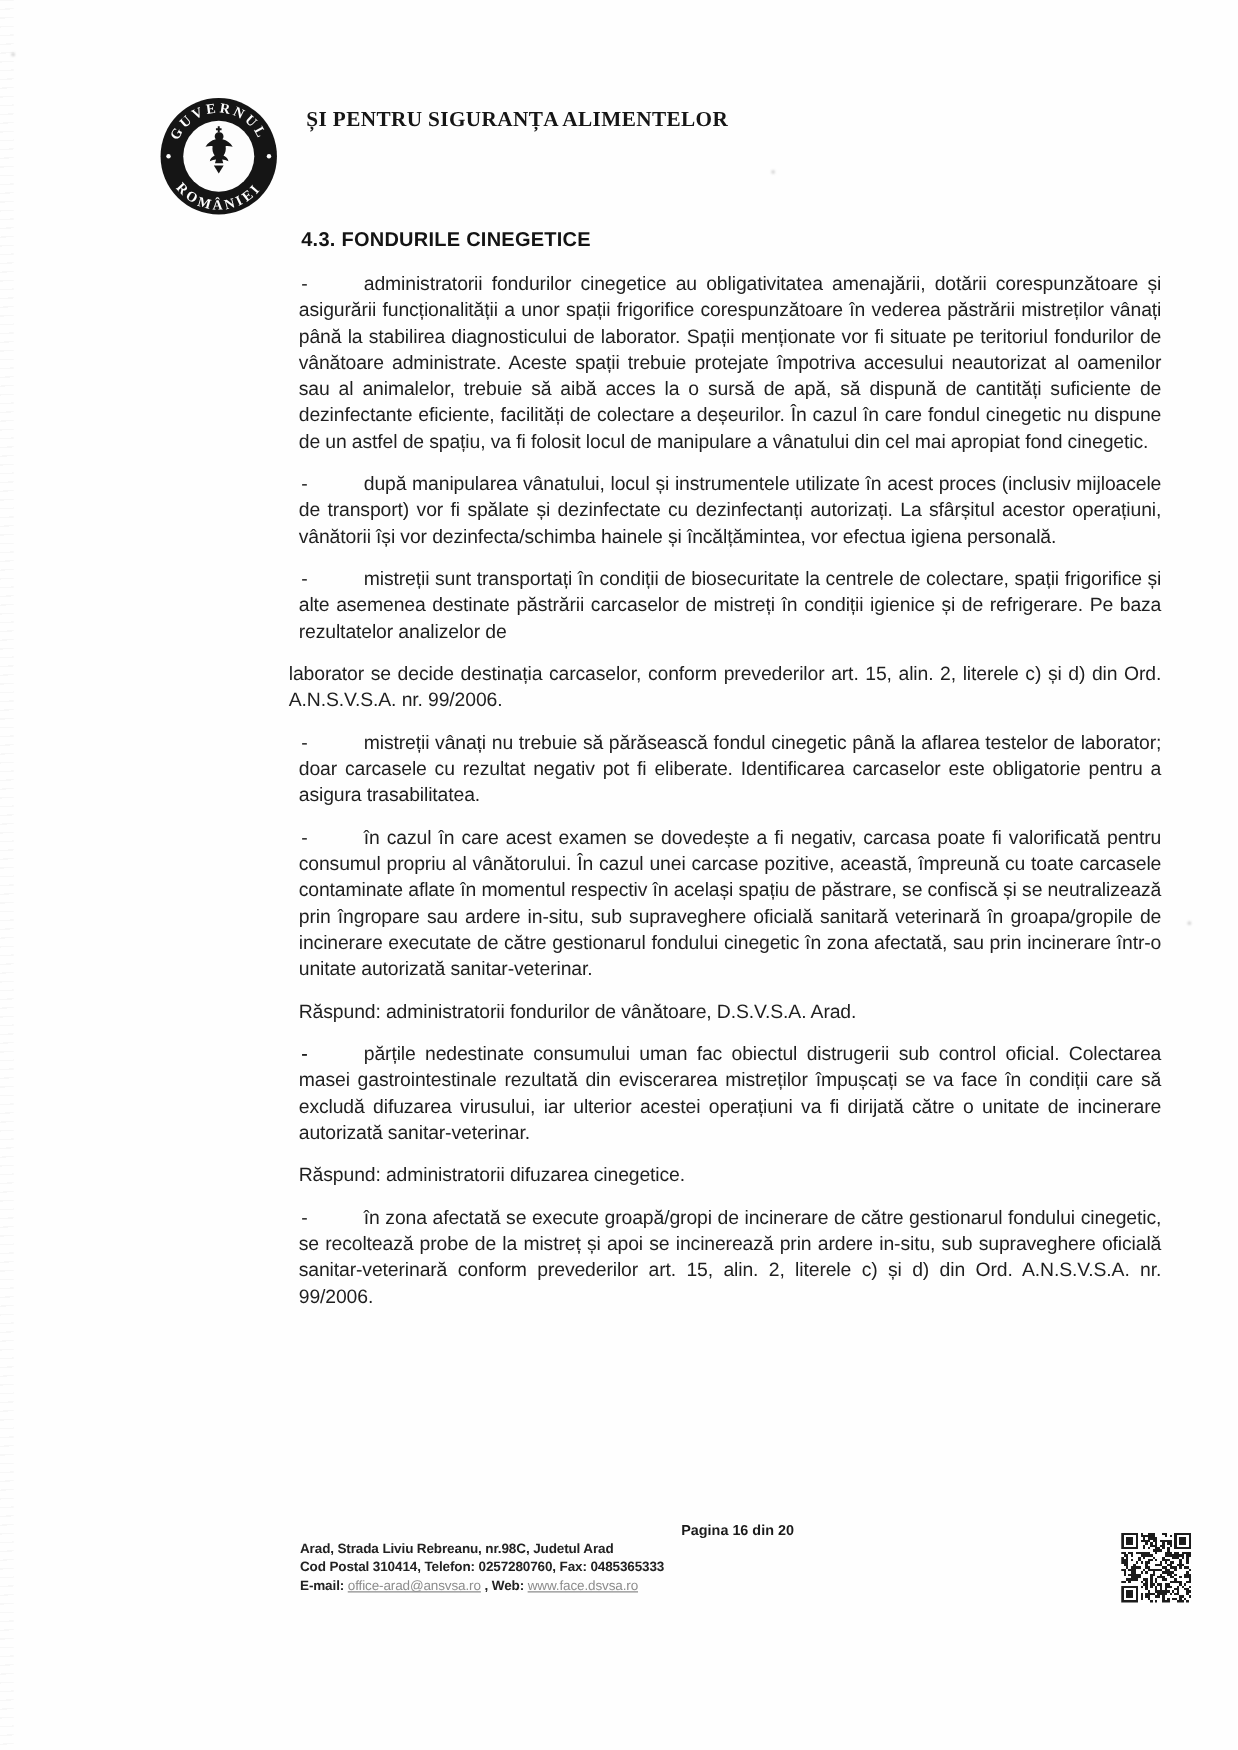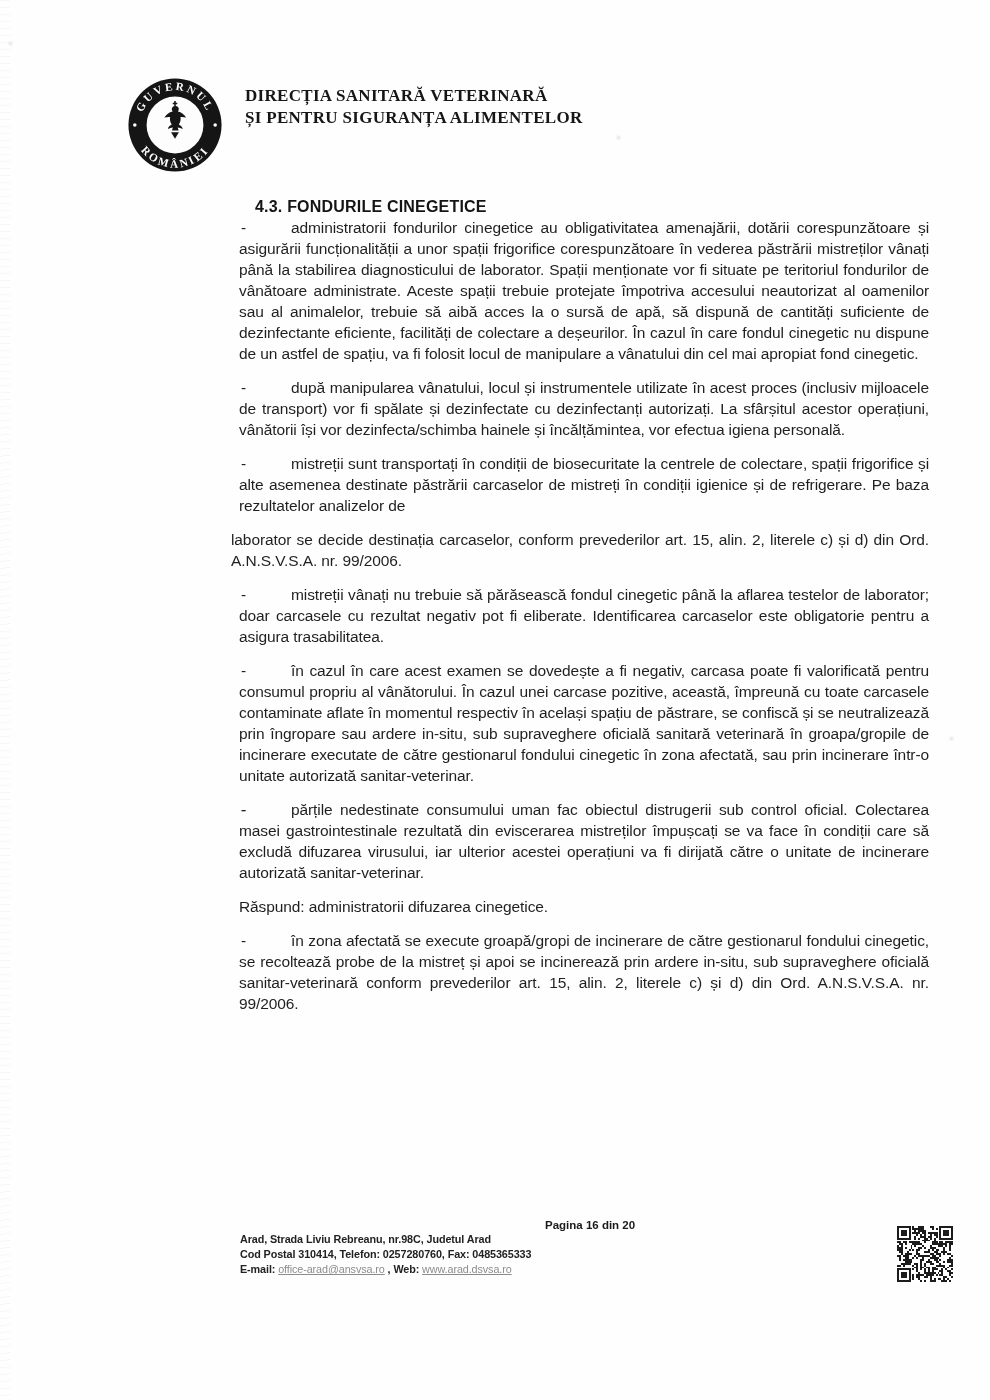--- a/index.html
+++ b/index.html
@@ -19,21 +19,21 @@
   
   .seal{position:absolute;left:126px;top:76px;width:98px;height:98px;}
   .org{
     position:absolute;left:245px;top:85px;
     font-family:"Liberation Serif","DejaVu Serif",serif;
     font-weight:700;font-size:17px;line-height:22px;color:#161616;letter-spacing:.3px;
   }
 
   
   .title{
-    position:absolute;left:241px;top:184px;margin:14px;
+    position:absolute;left:241px;top:184px;margin:0;
     font-size:16px;font-weight:700;letter-spacing:.2px;color:#141414;
   }
 
   
   .docbody{
     position:absolute;left:239px;top:217px;width:690px;
     font-size:15.5px;line-height:21px;letter-spacing:-.1px;color:#1f1f1f;
     text-align:justify;
   }
   .docbody p{margin:0 0 13px;position:relative;}
@@ -78,21 +78,20 @@
       <circle cx="91" cy="50" r="1.8" fill="#ffffff"></circle>
       <g fill="#161616">
         <path d="M49.2 25.5h1.6v1.7h1.5v1.5h-1.5v2h-1.6v-2h-1.5v-1.5h1.5z"></path>
         <path d="M50 30.5c-2 0-3.3 1.5-3.3 3.3 0 .9.3 1.7.9 2.3-3.7.9-6.5 2.9-8.4 6.2 2.1-.5 4-.7 5.8-.5-.5 2.8.1 5.3 1.7 7.6-2.4 1.2-3.7 2.8-4 4.7 1.8-.9 3.5-1.4 5.1-1.5l-.9 3.1h6.8l-.9-3.1c1.6.1 3.3.6 5.1 1.5-.3-1.9-1.6-3.5-4-4.7 1.6-2.3 2.2-4.8 1.7-7.6 1.8-.2 3.7 0 5.8.5-1.9-3.3-4.7-5.3-8.4-6.2.6-.6.9-1.4.9-2.3 0-1.8-1.3-3.3-3.3-3.3z"></path>
         <path d="M46 57.5l4 6.5 4-6.5z"></path>
       </g>
     </svg>
   </div>
 
   <div class="org">
-    <div>DIRECȚIA SANITARĂ VETERINARĂ</div>
     <div>ȘI PENTRU SIGURANȚA ALIMENTELOR</div>
   </div>
 
   <h1 class="title">4.3. FONDURILE CINEGETICE</h1>
 
   <div class="docbody">
     <p class="bullet">
       <span class="dash">-</span>
       <span>administratorii fondurilor cinegetice au obligativitatea amenajării, dotării corespunzătoare și asigurării funcționalității a unor spații frigorifice corespunzătoare în vederea păstrării mistreților vânați până la stabilirea diagnosticului de laborator. Spații menționate vor fi situate pe teritoriul fondurilor de vânătoare administrate. Aceste spații trebuie protejate împotriva accesului neautorizat al oamenilor sau al animalelor, trebuie să aibă acces la o sursă de apă, să dispună de cantități suficiente de dezinfectante eficiente, facilități de colectare a deșeurilor. În cazul în care fondul cinegetic nu dispune de un astfel de spațiu, va fi folosit locul de manipulare a vânatului din cel mai apropiat fond cinegetic.</span>
     </p>
@@ -107,20 +106,23 @@
     <p class="cont">
       <span>laborator se decide destinația carcaselor, conform prevederilor art. 15, alin. 2, literele c) și d) din Ord. A.N.S.V.S.A. nr. 99/2006.</span>
     </p>
     <p class="bullet">
       <span class="dash">-</span>
       <span>mistreții vânați nu trebuie să părăsească fondul cinegetic până la aflarea testelor de laborator; doar carcasele cu rezultat negativ pot fi eliberate. Identificarea carcaselor este obligatorie pentru a asigura trasabilitatea.</span>
     </p>
     <p class="bullet">
       <span class="dash">-</span>
       <span>în cazul în care acest examen se dovedește a fi negativ, carcasa poate fi valorificată pentru consumul propriu al vânătorului. În cazul unei carcase pozitive, această, împreună cu toate carcasele contaminate aflate în momentul respectiv în același spațiu de păstrare, se confiscă și se neutralizează prin îngropare sau ardere in-situ, sub supraveghere oficială sanitară veterinară în groapa/gropile de incinerare executate de către gestionarul fondului cinegetic în zona afectată, sau prin incinerare într-o unitate autorizată sanitar-veterinar.</span>
+    </p>
+    <p class="answer">
+      <span>Răspund: administratorii fondurilor de vânătoare, D.S.V.S.A. Arad.</span>
     </p>
     <p class="bullet">
       <span class="dash">-</span>
     </p>
     <p class="bullet">
       <span class="dash">-</span>
       <span>părțile nedestinate consumului uman fac obiectul distrugerii sub control oficial. Colectarea masei gastrointestinale rezultată din eviscerarea mistreților împușcați se va face în condiții care să excludă difuzarea virusului, iar ulterior acestei operațiuni va fi dirijată către o unitate de incinerare autorizată sanitar-veterinar.</span>
     </p>
     <p class="answer">
       <span>Răspund: administratorii difuzarea cinegetice.</span>
@@ -130,21 +132,21 @@
       <span>în zona afectată se execute groapă/gropi de incinerare de către gestionarul fondului cinegetic, se recoltează probe de la mistreț și apoi se incinerează prin ardere in-situ, sub supraveghere oficială sanitar-veterinară conform prevederilor art. 15, alin. 2, literele c) și d) din Ord. A.N.S.V.S.A. nr. 99/2006.</span>
     </p>
   </div>
 
   <div class="pagenum">Pagina 16 din 20</div>
 
   <div class="addr">
     <div>Arad, Strada Liviu Rebreanu, nr.98C, Judetul Arad</div>
     <div>Cod Postal 310414, Telefon: 0257280760, Fax: 0485365333</div>
     <div>
-      <span>E-mail: </span><span class="link" style="color:#8c8c8c">office-arad@ansvsa.ro</span><span> , </span><span>Web: </span><span class="link" style="color:#8c8c8c">www.arad.dsvsa.ro</span>
+      <span>E-mail: </span><span class="link" style="color:#8c8c8c">office-arad@ansvsa.ro</span><span> , </span><span>Web: </span><span class="link" style="color:#8c8c8c">www.face.dsvsa.ro</span>
     </div>
   </div>
 
   <div class="qr">
     <svg viewBox="0 0 29 29" width="56" height="56" shape-rendering="crispEdges" xmlns="http://www.w3.org/2000/svg">
       <rect x="0" y="0" width="29" height="29" fill="#ffffff"></rect>
       <g fill="#1c1c1c" fill-rule="evenodd">
         <path d="M0 0h7v7H0zM1 1h5v5H1zM2 2h3v3H2z"></path>
         <path d="M22 0h7v7h-7zM23 1h5v5h-5zM24 2h3v3h-3z"></path>
         <path d="M0 22h7v7H0zM1 23h5v5H1zM2 24h3v3H2z"></path>

